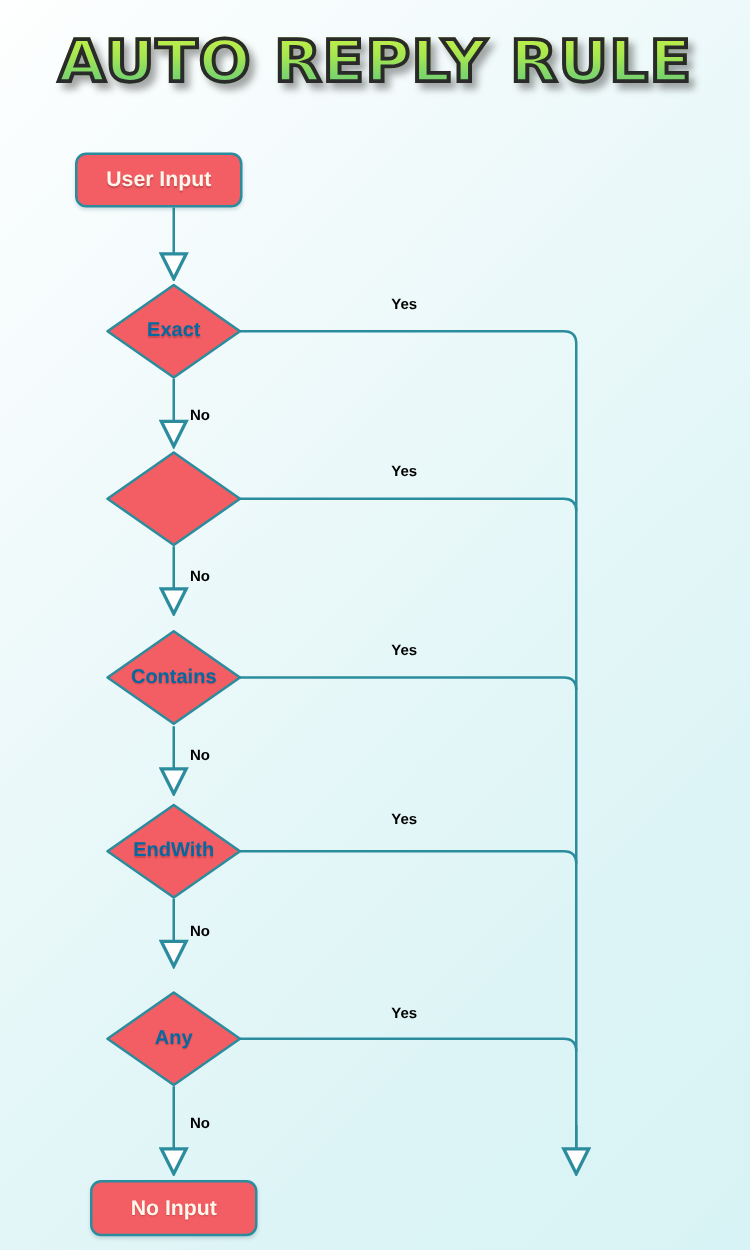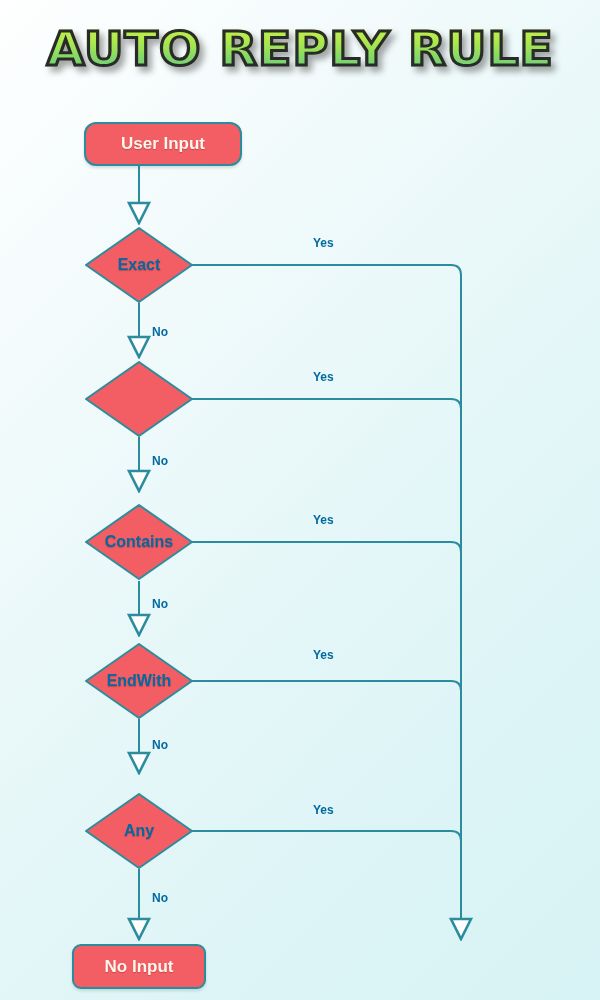--- a/index.html
+++ b/index.html
@@ -74,21 +74,21 @@
     color: #0369a1;
     font-weight: bold;
     font-size: 16px;
     text-shadow: 0 1px 1px rgba(120,30,40,0.35);
     pointer-events: none;
     white-space: nowrap;
     user-select: none;
   }
   .edge-label {
     position: absolute;
-    color: #0369a1;
+    color: #000000;
     font-weight: bold;
     font-size: 12px;
     white-space: nowrap;
     user-select: none;
   }
 </style>
 </head>
 <body>
 
 <div id="stage">
@@ -129,21 +129,21 @@
 
     <g fill="#F25E63" stroke="#2B8C9E" stroke-width="2" stroke-linejoin="round">
       <path d="M139,228 L192,265 L139,302 L86,265 Z"></path>
       <path d="M139,362 L192,399 L139,436 L86,399 Z"></path>
       <path d="M139,505 L192,542 L139,579 L86,542 Z"></path>
       <path d="M139,644 L192,681 L139,718 L86,681 Z"></path>
       <path d="M139,794 L192,831 L139,868 L86,831 Z"></path>
     </g>
   </svg>
 
-  <div class="node terminator" style="left:84px; top:122px; width:158px; height:44px;border-radius:12px;">
+  <div class="node terminator" style="left:60px; top:122px; width:134px; height:44px;">
     <span>User Input</span>
   </div>
 
   <div class="node terminator" style="left:72px; top:944px; width:134px; height:45px;">
     <span>No Input</span>
   </div>
 
 
   <div class="decision-label" style="left:69px; top:253px; width:140px; height:24px;">Exact</div>
   <div class="decision-label" style="left:69px; top:530px; width:140px; height:24px;">Contains</div>

